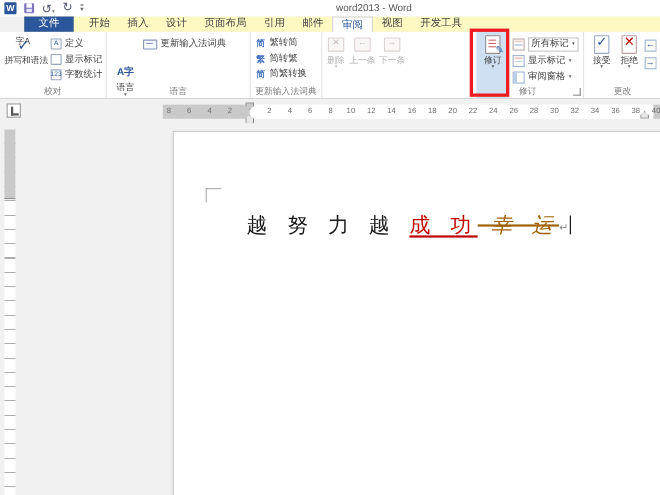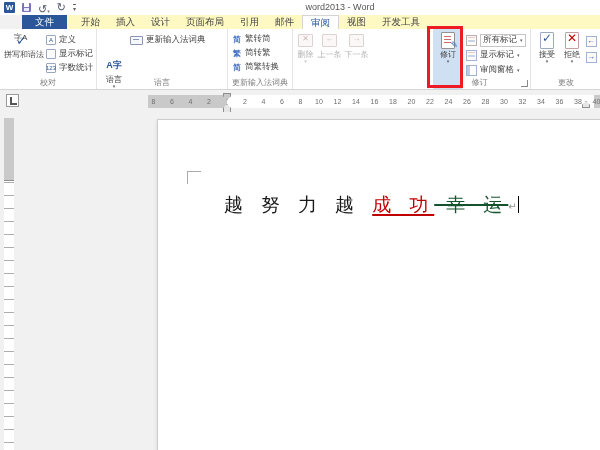--- a/index.html
+++ b/index.html
@@ -99,21 +99,21 @@
   .docarea{position:absolute;left:0;top:112px;width:600px;height:338px;background:#f1f1f1;}
   .v-ruler{position:absolute;left:4px;top:6px;width:10px;height:332px;
            background:repeating-linear-gradient(to bottom,#fff 0 12px,#aeaeae 12px 13px);}
   .v-margin{position:absolute;left:0;top:0;width:10px;height:62px;background:#c9c9c9;border-bottom:1px solid #8f8f8f;}
   .page{position:absolute;left:157px;top:7px;width:444px;height:340px;background:#fff;
         border-left:1px solid #cdcdcd;border-top:1px solid #cdcdcd;box-shadow:-1px 1px 3px rgba(0,0,0,0.07);}
   .crop{position:absolute;left:29px;top:51px;width:13px;height:12px;border-left:1px solid #ababab;border-top:1px solid #ababab;}
   .textline{position:absolute;left:66px;top:72px;font-size:19px;letter-spacing:6px;color:#1a1a1a;white-space:nowrap;
             font-family:"DejaVu Sans","Liberation Sans",sans-serif;}
   .ins{color:#c00000;text-decoration:underline;text-underline-offset:3px;text-decoration-thickness:1.5px;}
-  .del{color:#14532d;text-decoration:line-through;text-decoration-thickness:1.5px;}
+  .del{color:#a16207;text-decoration:line-through;text-decoration-thickness:1.5px;font-style:italic;}
   .pmark{font-size:10px;color:#8f8f8f;letter-spacing:0;vertical-align:1px;}
   .cursor{display:inline-block;width:1.5px;height:17px;background:#000;vertical-align:-2px;margin-left:1px;}
 </style>
 </head>
 <body>
 
 <div class="titlebar">
   <div class="qat">
     <span class="word-logo">W</span>
     <span class="save-ic"></span>

